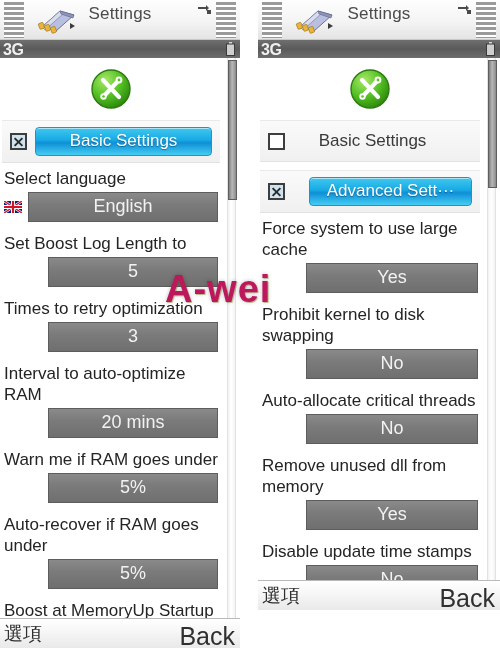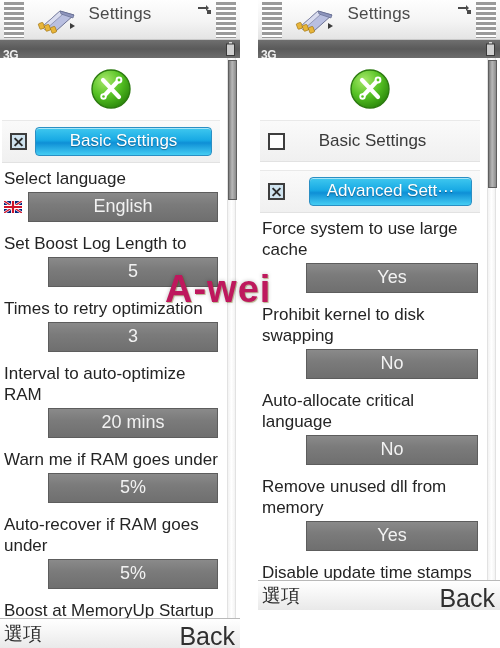--- a/index.html
+++ b/index.html
@@ -42,21 +42,21 @@
     position: absolute; right: 28px; top: 3px; width: 16px; height: 12px;
   }
 
   
   .statusbar {
     position: relative; height: 18px; width: 100%;
     background: linear-gradient(to bottom, #6f6f6f 0%, #5a5a5a 50%, #6d6d6d 100%);
     color: #e8e8e8;
   }
   .statusbar .net {
-    position: absolute; left: 3px; top: 8px; font-size: 12px;
+    position: absolute; left: 3px; top: 1px; font-size: 16px;
     font-weight: bold; color: #f0f0f0; letter-spacing: -.3px;
   }
   .statusbar .batt { position: absolute; right: 5px; top: 2px; width: 9px; height: 14px; }
 
   
   .content {
     position: relative; width: 100%;
     background: #ffffff;
     overflow: hidden;
   }
@@ -366,21 +366,21 @@
         </div>
 
         <div class="item">
           <div class="item-label">Prohibit kernel to disk swapping</div>
           <div class="value-row indent-sm">
             <span class="value-btn">No</span>
           </div>
         </div>
 
         <div class="item">
-          <div class="item-label">Auto-allocate critical language</div>
+          <div class="item-label">Auto-allocate critical threads</div>
           <div class="value-row indent-sm">
             <span class="value-btn">No</span>
           </div>
         </div>
 
         <div class="item">
           <div class="item-label">Remove unused dll from memory</div>
           <div class="value-row indent-sm">
             <span class="value-btn">Yes</span>
           </div>

